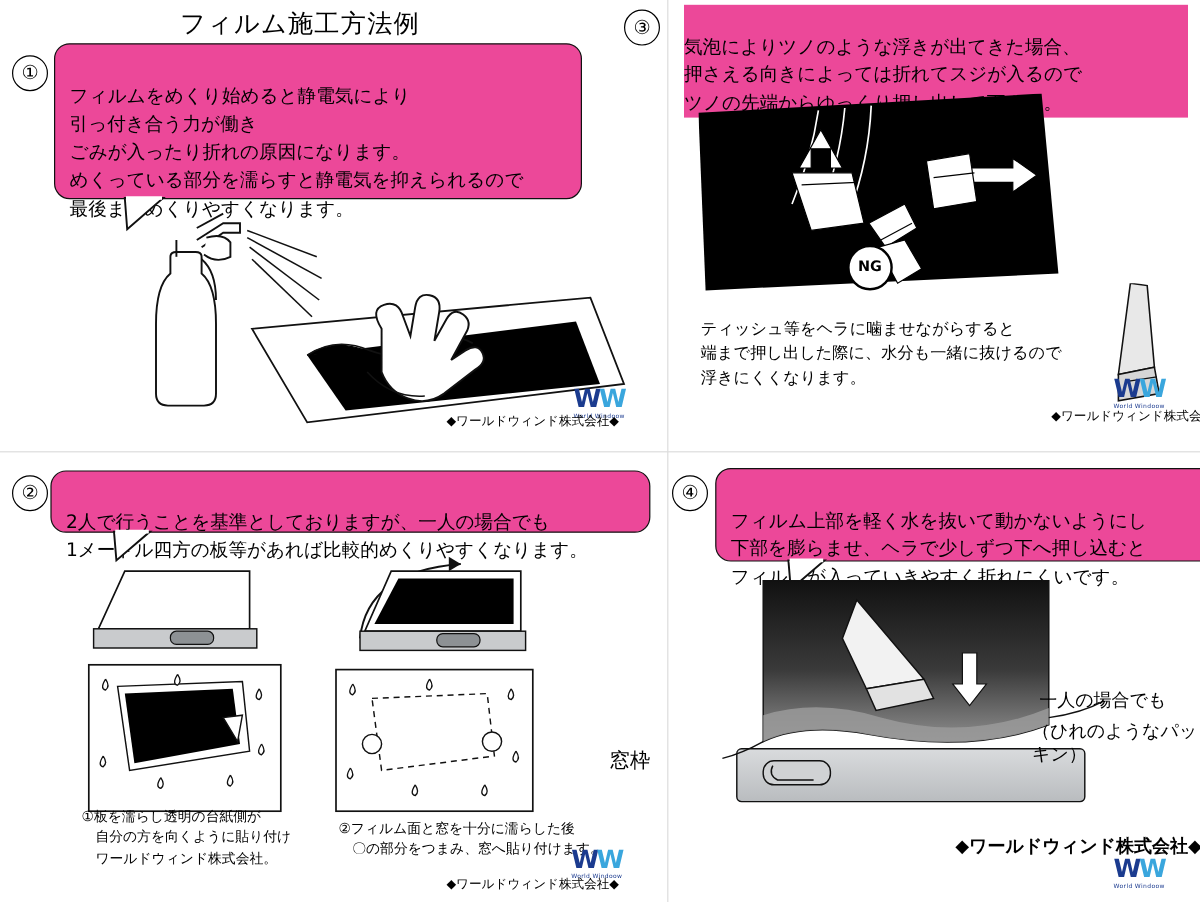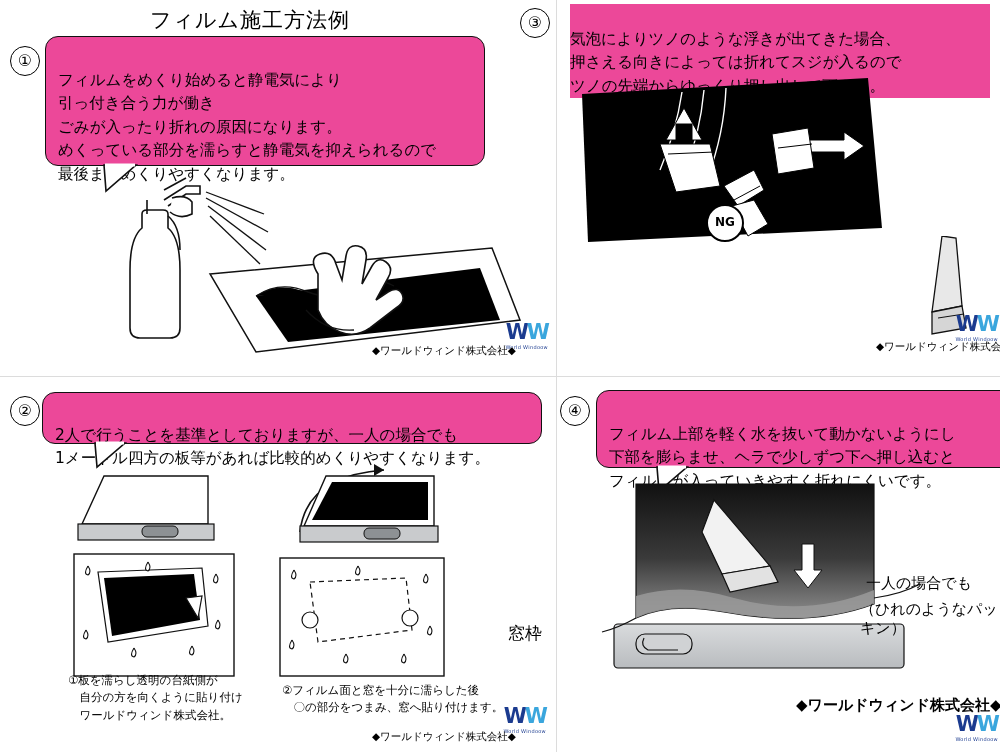--- a/index.html
+++ b/index.html
@@ -83,21 +83,21 @@
   .cap.mid {
     font-size: 13.5px;
   }
   .label-lg {
     position: absolute;
     font-size: 17px;
   }
   
   .logo {
     position: absolute;
-    text-align: right;
+    text-align: left;
     width: 70px;
   }
   .logo .mark {
     font-size: 21px;
     font-weight: bold;
     color: #1b3b8f;
     letter-spacing: -2px;
     line-height: 1;
   }
   .logo .mark .w2 { color: #3aa6dd; }
@@ -305,20 +305,23 @@
   </svg>
 
   <div class="ng" style="left:706px; top:204px;">NG</div>
 
   <svg class="art" style="left:916px; top:236px; width:60px; height:106px;" viewBox="0 0 60 106">
     <polygon points="26,0 40,2 46,70 16,76" fill="#e8e8e8" stroke="#111" stroke-width="1.3"></polygon>
     <path d="M16,76 l30,-6 l4,22 l-34,6 z" fill="#d6d6d6" stroke="#111" stroke-width="1.3"></path>
     <path d="M22,82 l26,-4" stroke="#111" stroke-width="1" fill="none"></path>
   </svg>
 
+  <div class="cap mid" style="left:584px; top:264px;">ティッシュ等をヘラに噛ませながらすると
+端まで押し出した際に、水分も一緒に抜けるので
+浮きにくくなります。</div>
 
   <div class="logo" style="left:928px; top:314px;">
     <div class="mark"><span>W</span><span class="w2">W</span></div>
     <div class="sub">World Windoow</div>
   </div>
   <div class="company" style="left:876px; top:340px;">◆ワールドウィンド株式会社◆</div>
 
   <div class="num-circle" style="left:560px; top:396px;">④</div>
 
   <div class="bubble" style="left:596px; top:390px; width:474px; height:78px;">

